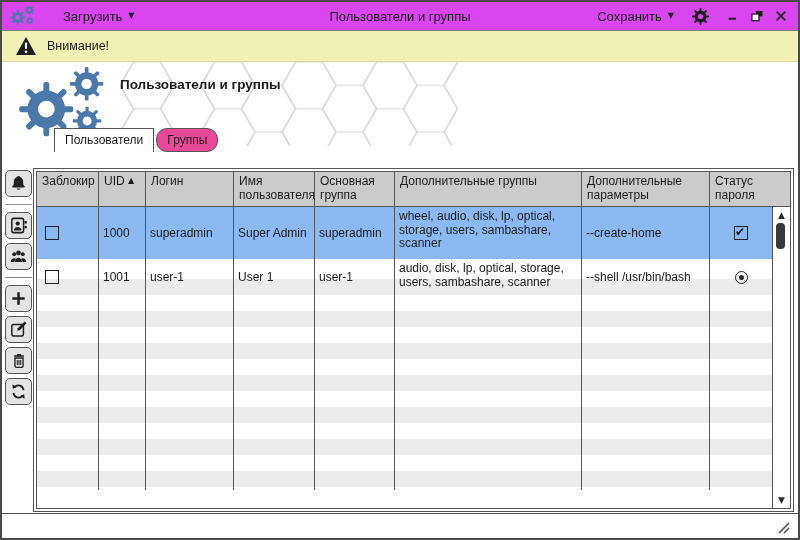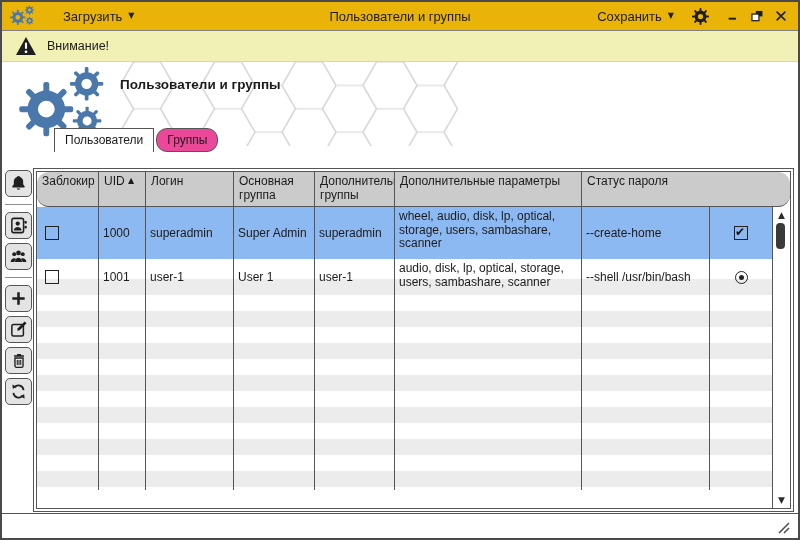--- a/index.html
+++ b/index.html
@@ -6,21 +6,21 @@
   .window{
     width:800px;height:540px;box-sizing:border-box;position:relative;
     border:2px solid #4a4a4a;background:#fff;overflow:hidden;
     font-family:"Liberation Sans",sans-serif;color:#1b1b1b;font-size:12px;
   }
   svg{display:block}
   .icon{color:#1f1f1f}
   .blue{color:#4a78aa}
 
   
-  .titlebar{height:28px;border-bottom:1px solid #828282;display:flex;align-items:center;position:relative;background:#eab308;}
+  .titlebar{height:28px;border-bottom:1px solid #828282;display:flex;align-items:center;position:relative;background:#d946ef;}
   .tb-logo{margin-left:8px;}
   .menu-btn{display:flex;align-items:center;gap:6px;font-size:13px;cursor:default;padding:2px 4px;}
   .menu-load{margin-left:22px;}
   .caret{font-family:"DejaVu Sans",sans-serif;font-size:8px;line-height:8px;color:#222;}
   .tb-title{position:absolute;left:0;right:0;text-align:center;font-size:13px;pointer-events:none;}
   .tb-right{margin-left:auto;display:flex;align-items:center;gap:14px;margin-right:10px;}
   .winbtns{display:flex;align-items:center;gap:10px;margin-left:4px;}
 
   
   .warnbar{height:30px;background:#f1f0b5;border-bottom:1px solid #d9d8a4;display:flex;align-items:center;}
@@ -44,21 +44,21 @@
   
   .toolbar{position:absolute;left:2px;top:168px;width:29px;display:flex;flex-direction:column;align-items:center;gap:4px;}
   .tool-btn{width:27px;height:27px;box-sizing:border-box;border:1px solid #555;border-radius:5px;background:#e4e4e4;
     display:flex;align-items:center;justify-content:center;cursor:default;}
   .tool-sep{width:27px;height:1px;background:#8d8d8d;margin:3px 0;}
 
   
   .frame{position:absolute;left:31px;right:4px;top:166px;bottom:26px;border:1px solid #555;background:#fff;z-index:2;}
   .table{position:absolute;left:2px;right:2px;top:2px;bottom:2px;border:1px solid #555;overflow:hidden;background:#fff;}
   .thead{display:grid;grid-template-columns:62px 47px 88px 81px 80px 187px 128px 1fr;height:35px;box-sizing:border-box;
-    background:#cbcbcb;border-bottom:1px solid #555;border-radius:12px;}
+    background:#cbcbcb;border-bottom:1px solid #555;}
   .th{padding:2px 3px 0 5px;border-right:1px solid #555;font-size:12px;line-height:14px;overflow:hidden;box-sizing:border-box;}
   .th:last-child{border-right:none;}
   .sort{font-family:"DejaVu Sans",sans-serif;font-size:8px;vertical-align:2px;}
   .tbody{position:absolute;top:35px;bottom:0;left:0;width:calc(100% - 17px);}
   .row{display:grid;grid-template-columns:62px 47px 88px 81px 80px 187px 128px 1fr;box-sizing:border-box;}
   .row.selected{background:#8db9f2;}
   .cell{border-right:1px solid #555;padding:18px 4px;display:flex;align-items:center;overflow:hidden;box-sizing:border-box;}
   .cell.text-top{display:block;padding:3px 4px;line-height:13.5px;}
   .cell.center{justify-content:center;}
   .cell.nowrap{white-space:nowrap;}
@@ -234,20 +234,21 @@
     </div>
   </div>
 
   <div class="frame">
     <div class="table">
 
       <div class="thead">
         <div class="th">Заблокир</div>
         <div class="th"><span>UID</span> <span class="sort">▲</span></div>
         <div class="th">Логин</div>
+        <div class="th">Имя пользователя</div>
         <div class="th">Основная группа</div>
         <div class="th">Дополнительные группы</div>
         <div class="th">Дополнительные параметры</div>
         <div class="th">Статус пароля</div>
       </div>
 
       <div class="tbody">
 
         <div class="row row1 selected">
           <div class="cell" style="padding-left:8px;">

